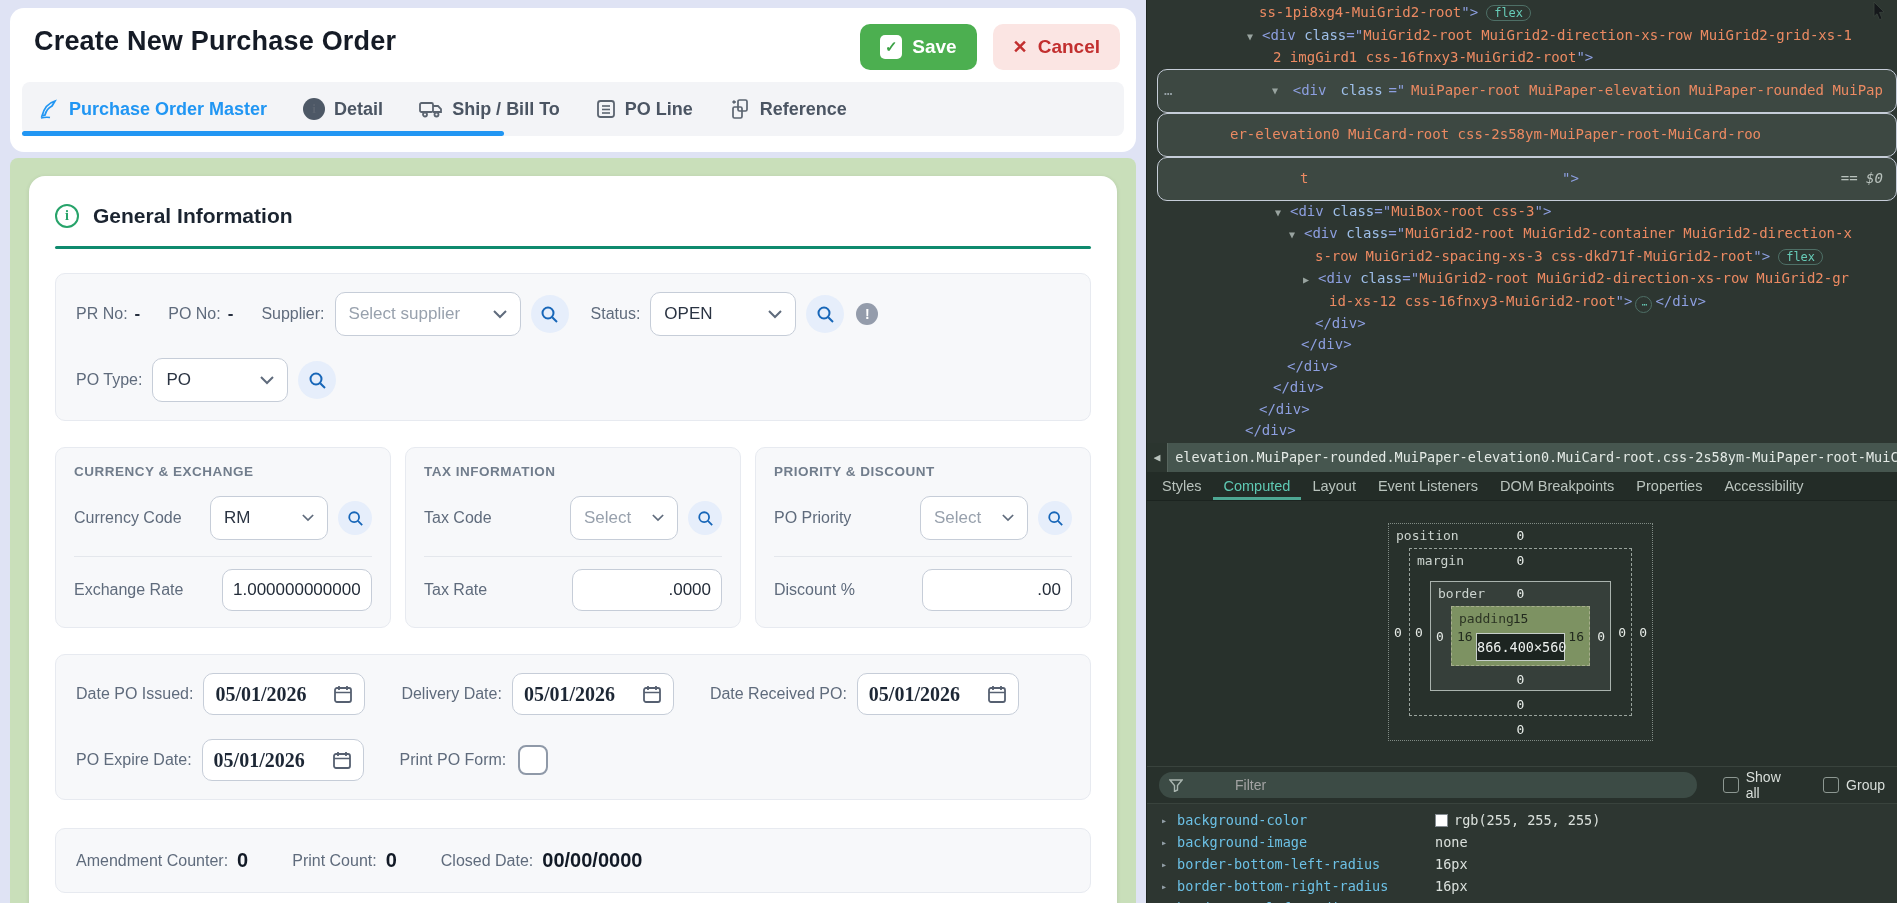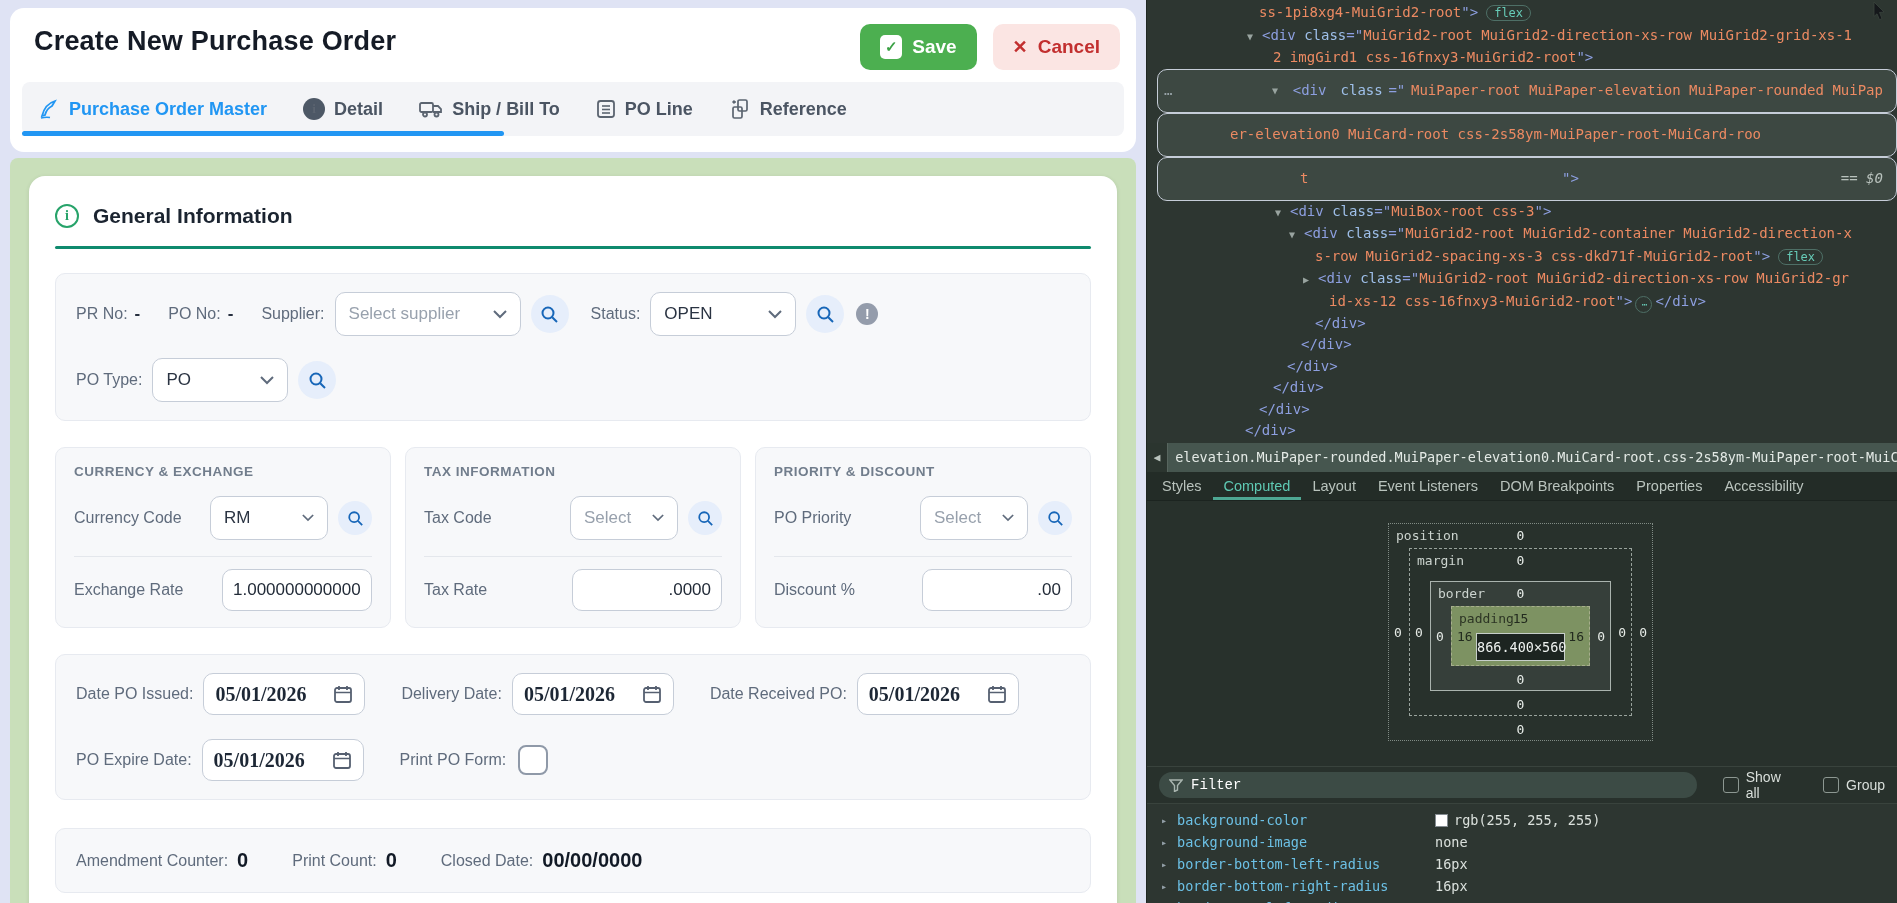--- a/index.html
+++ b/index.html
@@ -86,21 +86,21 @@
   .bm-content{position:absolute;top:26px;left:24px;right:24px;height:26px;background:#1c2420;border:1px solid #c6cec9;color:#eef2ef;text-align:center;line-height:26px;font-size:13.5px;}
   .bm-label{position:absolute;left:7px;top:4px;color:#ccd4cf;}
   .bm-pad .bm-label{color:#2c3424;}
   .bm-t{position:absolute;top:4px;left:0;right:0;text-align:center;color:#e6ebe7;}
   .bm-b{position:absolute;bottom:3px;left:0;right:0;text-align:center;color:#e6ebe7;}
   .bm-l{position:absolute;left:5px;top:50%;transform:translateY(-50%);color:#e6ebe7;}
   .bm-r{position:absolute;right:5px;top:50%;transform:translateY(-50%);color:#e6ebe7;}
   .bm-pad .bm-t,.bm-pad .bm-b,.bm-pad .bm-l,.bm-pad .bm-r{color:#222a1e;}
   .filterbar{height:38px;background:#28312c;border-top:1px solid #39433d;border-bottom:1px solid #39433d;display:flex;align-items:center;padding:0 12px;box-sizing:border-box;}
   .filter-pill{width:552px;height:26px;border-radius:13px;background:#3c4b45;display:flex;align-items:center;padding:0 10px;gap:8px;box-sizing:border-box;}
-  .filter-pill span{font-family:Liberation Mono, monospace;font-size:14px;color:#ffffff;}
+  .filter-pill span{font-family:Liberation Sans, sans-serif;font-size:14px;color:#a3a3a3;margin-left:44px;}
   .cbwrap{display:flex;align-items:center;gap:7px;margin-left:18px;padding-left:8px;}
   .cb{width:14px;height:14px;border:1.5px solid #8d9892;border-radius:3px;background:transparent;}
   .cblbl{font-family:"Liberation Sans",sans-serif;font-size:14px;color:#d9dfdb;}
   .props{padding-top:5px;}
   .prow{display:flex;align-items:center;height:22px;padding-left:14px;font-size:13.5px;}
   .parrow{width:16px;color:#93a0a8;font-size:10px;}
   .pname{color:#6cc1e6;width:258px;flex:none;}
   .pval{color:#dbe1dd;display:flex;align-items:center;gap:6px;}
   .swatch{display:inline-block;width:11px;height:11px;background:#fff;border:1px solid #848c91;}
 </style>

